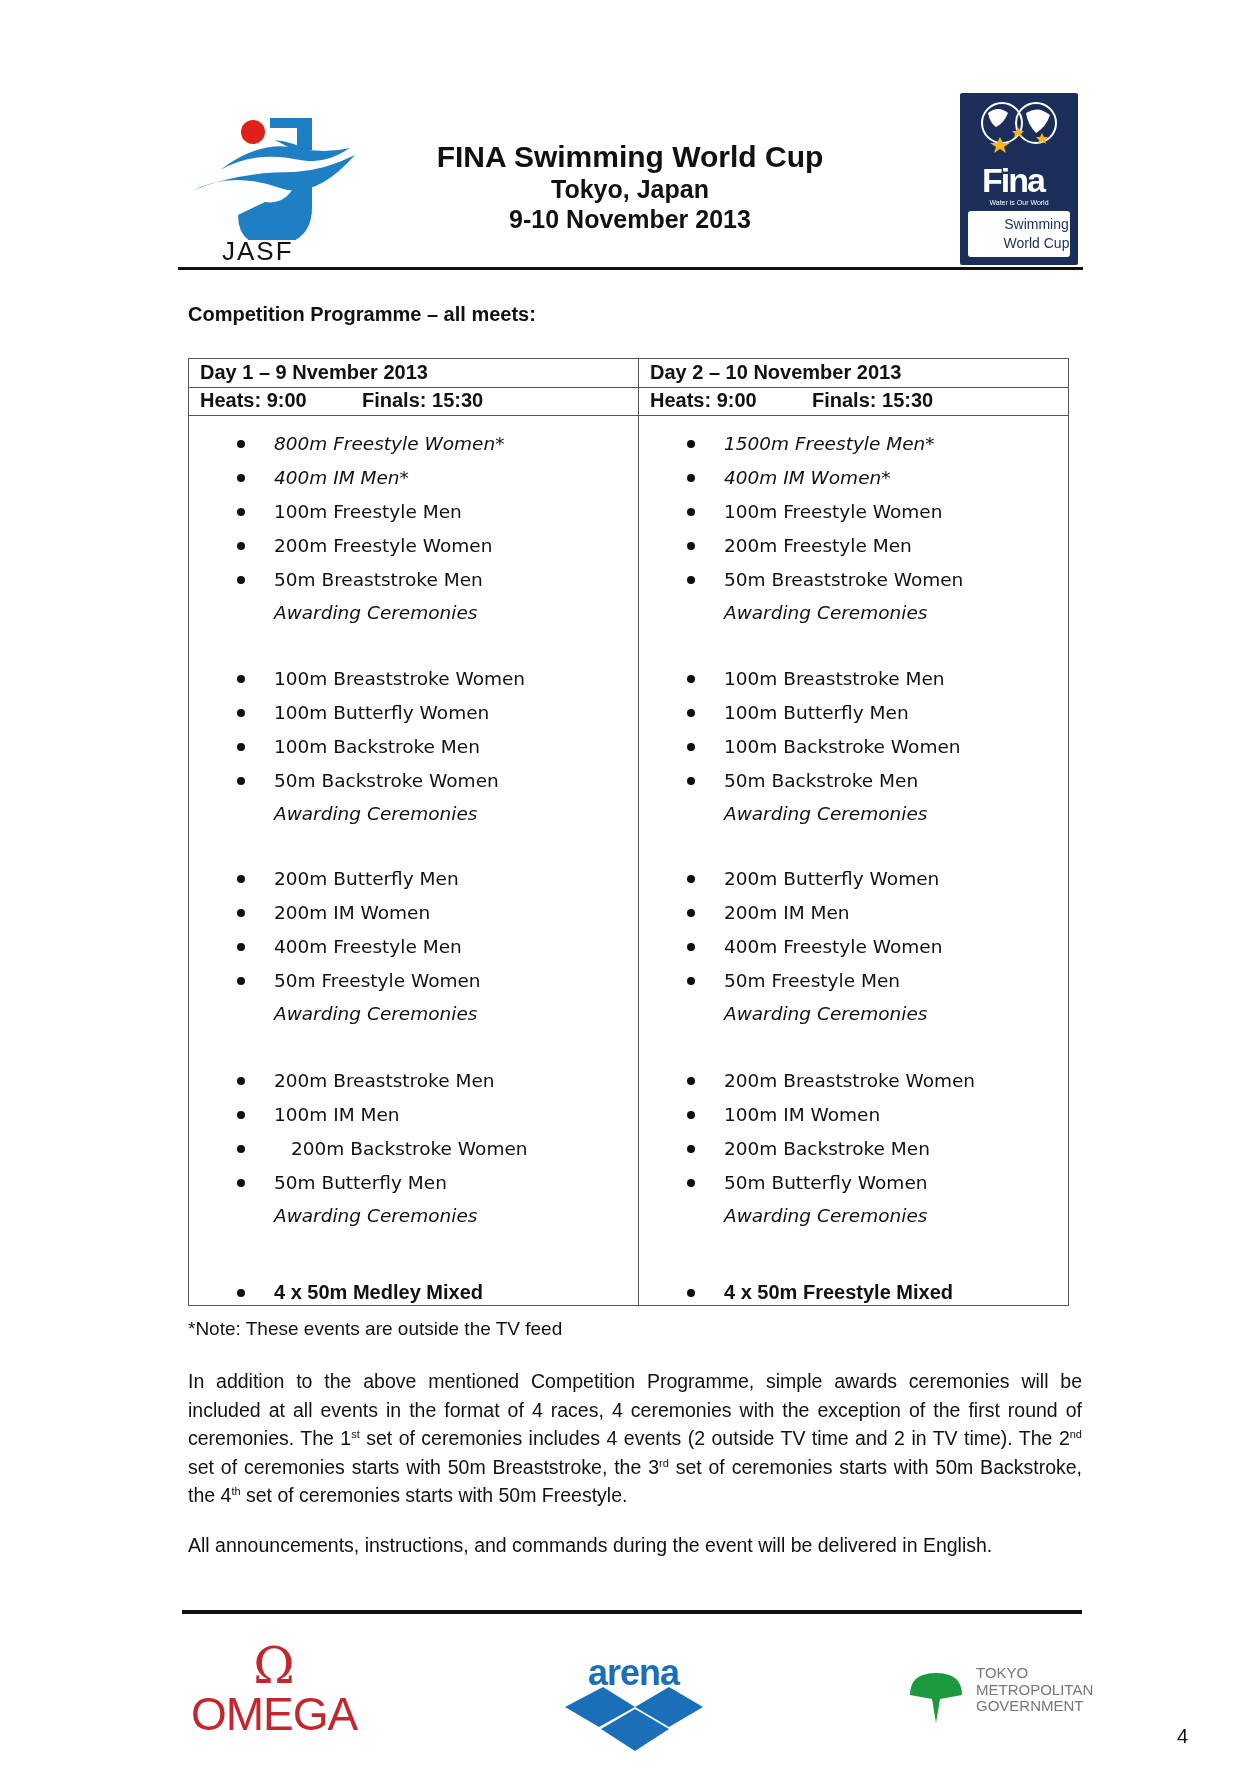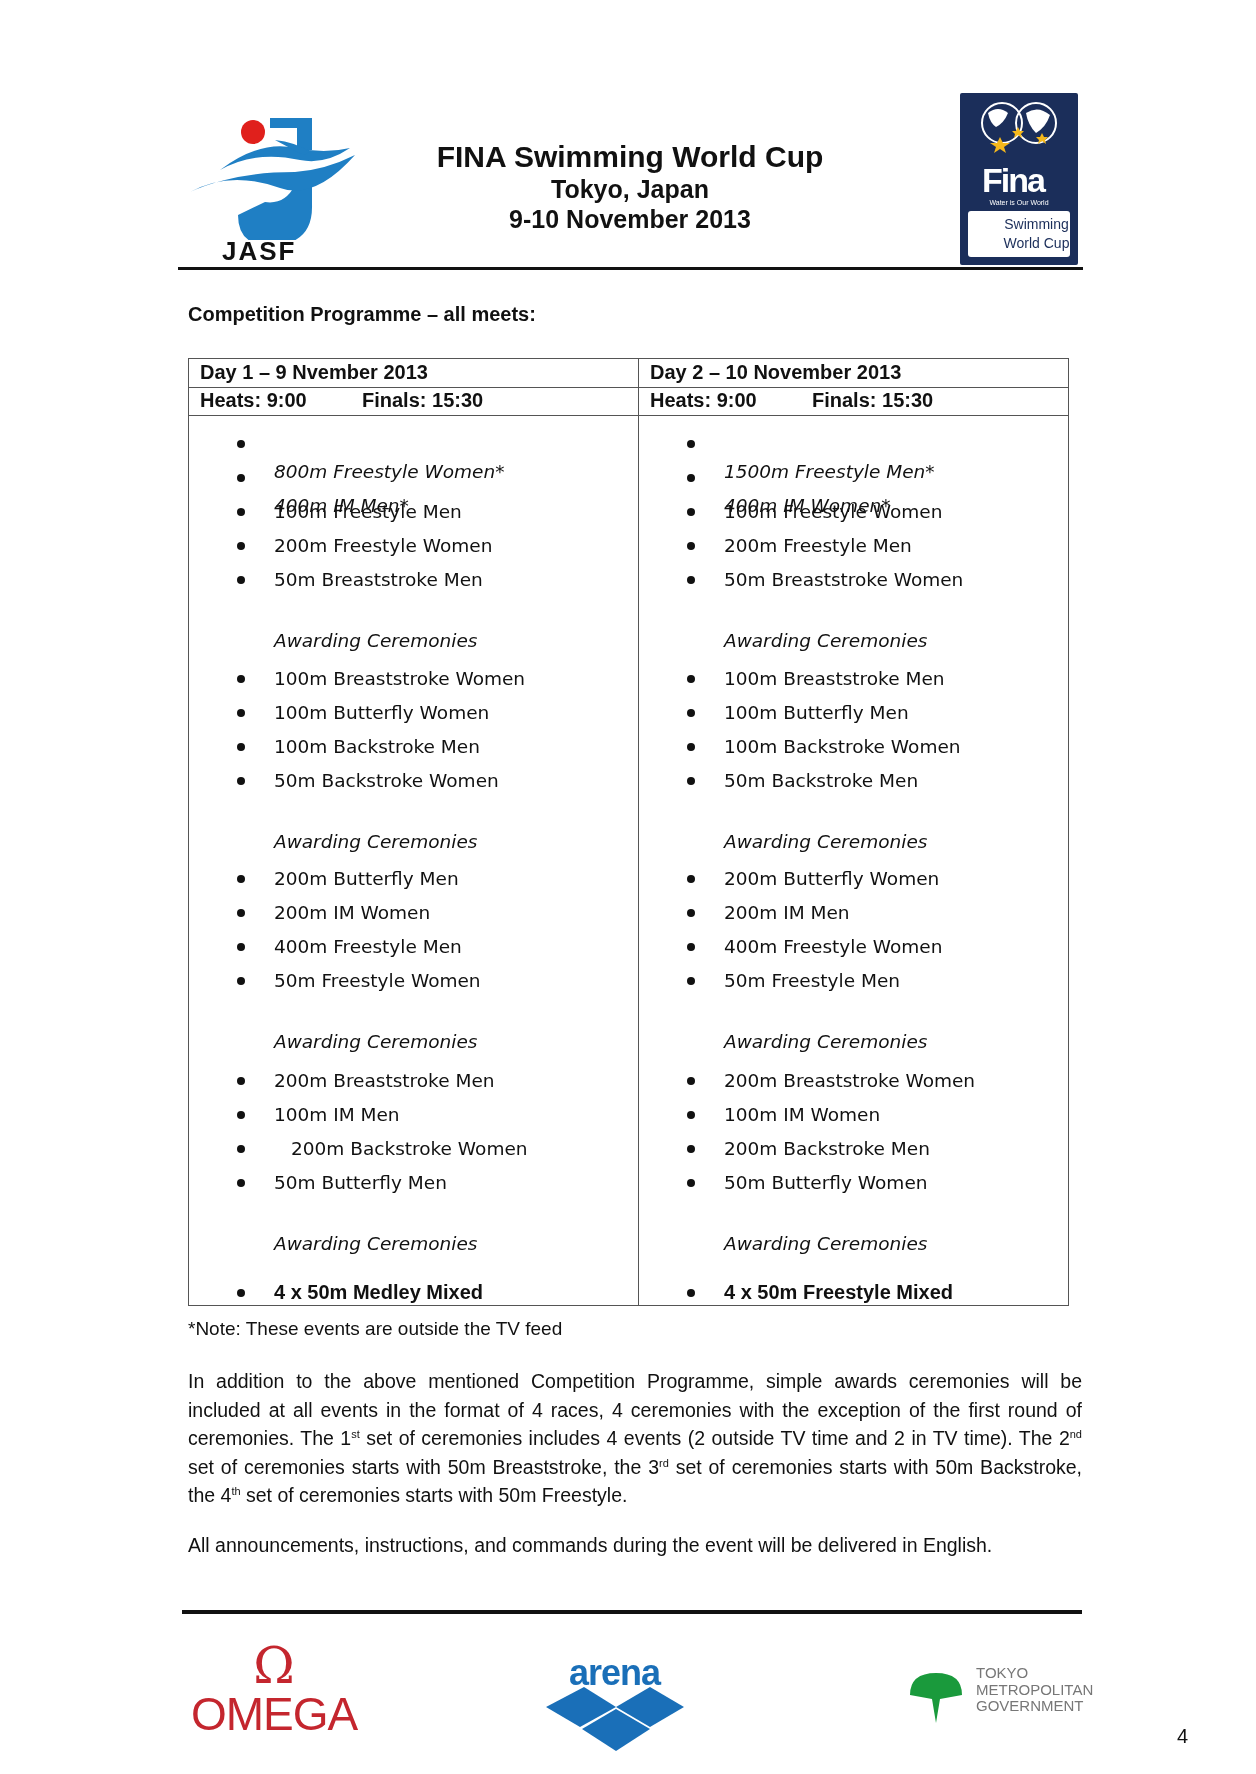--- a/index.html
+++ b/index.html
@@ -3,21 +3,21 @@
 <meta charset="utf-8">
 <style>
   html, body { margin: 0; padding: 0; background: #ffffff; }
   body { width: 1256px; height: 1774px; position: relative; overflow: hidden;
          font-family: "DejaVu Sans", sans-serif; color: #111; }
   .abs { position: absolute; }
 
   
   .jasf-logo { left: 185px; top: 110px; width: 180px; height: 160px; }
   .jasf-text { left: 222px; top: 236px; font-family: "Liberation Sans", sans-serif;
-               font-weight: bold; font-size: 26px; letter-spacing: 2px; color: #111; }
+               font-weight: normal; font-size: 26px; letter-spacing: 2px; color: #111; }
   .hdr-title { left: 380px; top: 140px; width: 500px; text-align: center;
                font-family: "Liberation Sans", sans-serif; font-weight: bold; color: #111; }
   .hdr-title .t1 { font-size: 30px; line-height: 34px; }
   .hdr-title .t2 { font-size: 25px; line-height: 30px; }
   .hdr-title .t3 { font-size: 25px; line-height: 30px; }
   .fina-logo { left: 960px; top: 93px; width: 118px; height: 172px; background: #1b2e5a;
                border-radius: 2px; }
   .fina-word { position: absolute; left: 0; top: 68px; width: 106px; text-align: center;
                font-family: "Liberation Sans", sans-serif; font-weight: bold; font-size: 34px;
                color: #fff; letter-spacing: -2px; }
@@ -39,39 +39,39 @@
   .prog-table { left: 188px; top: 358px; width: 881px; height: 948px;
                 border: 1px solid #555; box-sizing: border-box; }
   .col-divider { position: absolute; left: 449px; top: 0; width: 1px; height: 100%; background: #555; }
   .row-line { position: absolute; left: 0; width: 100%; height: 1px; background: #555; }
   .cell-head { position: absolute; font-family: "Liberation Sans", sans-serif; font-weight: bold;
                font-size: 20px; color: #111; white-space: nowrap; }
   .cell-head .finals { position: absolute; left: 162px; top: 0; }
 
   .event { position: absolute; font-family: "DejaVu Sans", sans-serif; font-size: 18.5px;
            color: #111; white-space: nowrap; line-height: 24px; }
-  .event.italic { font-style: italic; margin-top: 28px; }
+  .event.italic { font-style: italic; }
   .event.bold { font-weight: bold; font-family: "Liberation Sans", sans-serif; font-size: 20px; }
   .bullet { position: absolute; width: 8px; height: 8px; border-radius: 50%; background: #111; }
 
   .note { left: 188px; top: 1318px; font-family: "Liberation Sans", sans-serif; 
           font-size: 19px; color: #111; }
 
   .para { left: 188px; top: 1367px; width: 894px; font-family: "Liberation Sans", sans-serif;
           font-size: 19.5px; line-height: 28.5px; color: #111; text-align: justify; }
   .para sup { font-size: 11px; line-height: 0; }
   .para2 { left: 188px; top: 1534px; font-family: "Liberation Sans", sans-serif; font-size: 19.5px;
            color: #111; white-space: nowrap; }
 
   
   .omega { left: 184px; top: 1640px; width: 180px; height: 110px; text-align: center; color: #c4262e; }
   .omega .sym { font-family: "DejaVu Serif", serif; font-size: 50px; line-height: 52px; }
   .omega .word { font-family: "Liberation Sans", sans-serif; font-size: 46px; line-height: 44px;
                  letter-spacing: -1px; }
-  .arena { left: 542px; top: 1655px; width: 145px; height: 110px; }
+  .arena { left: 561px; top: 1655px; width: 145px; height: 110px; }
   .arena .word { position: absolute; left: 0; top: 0; width: 145px; text-align: center;
                  font-family: "Liberation Sans", sans-serif; font-weight: bold; font-size: 36px;
                  color: #1a6fb8; letter-spacing: -1px; line-height: 36px; }
   .tmg { left: 898px; top: 1665px; width: 200px; height: 60px; }
   .tmg .txt { position: absolute; left: 78px; top: 0; font-family: "Liberation Sans", sans-serif;
               font-size: 15px; line-height: 16.5px; color: #777; white-space: nowrap; }
   .page-num { left: 1177px; top: 1725px; font-family: "Liberation Sans", sans-serif; font-size: 20px; color: #111; }
 </style>
 </head>
 <body>

